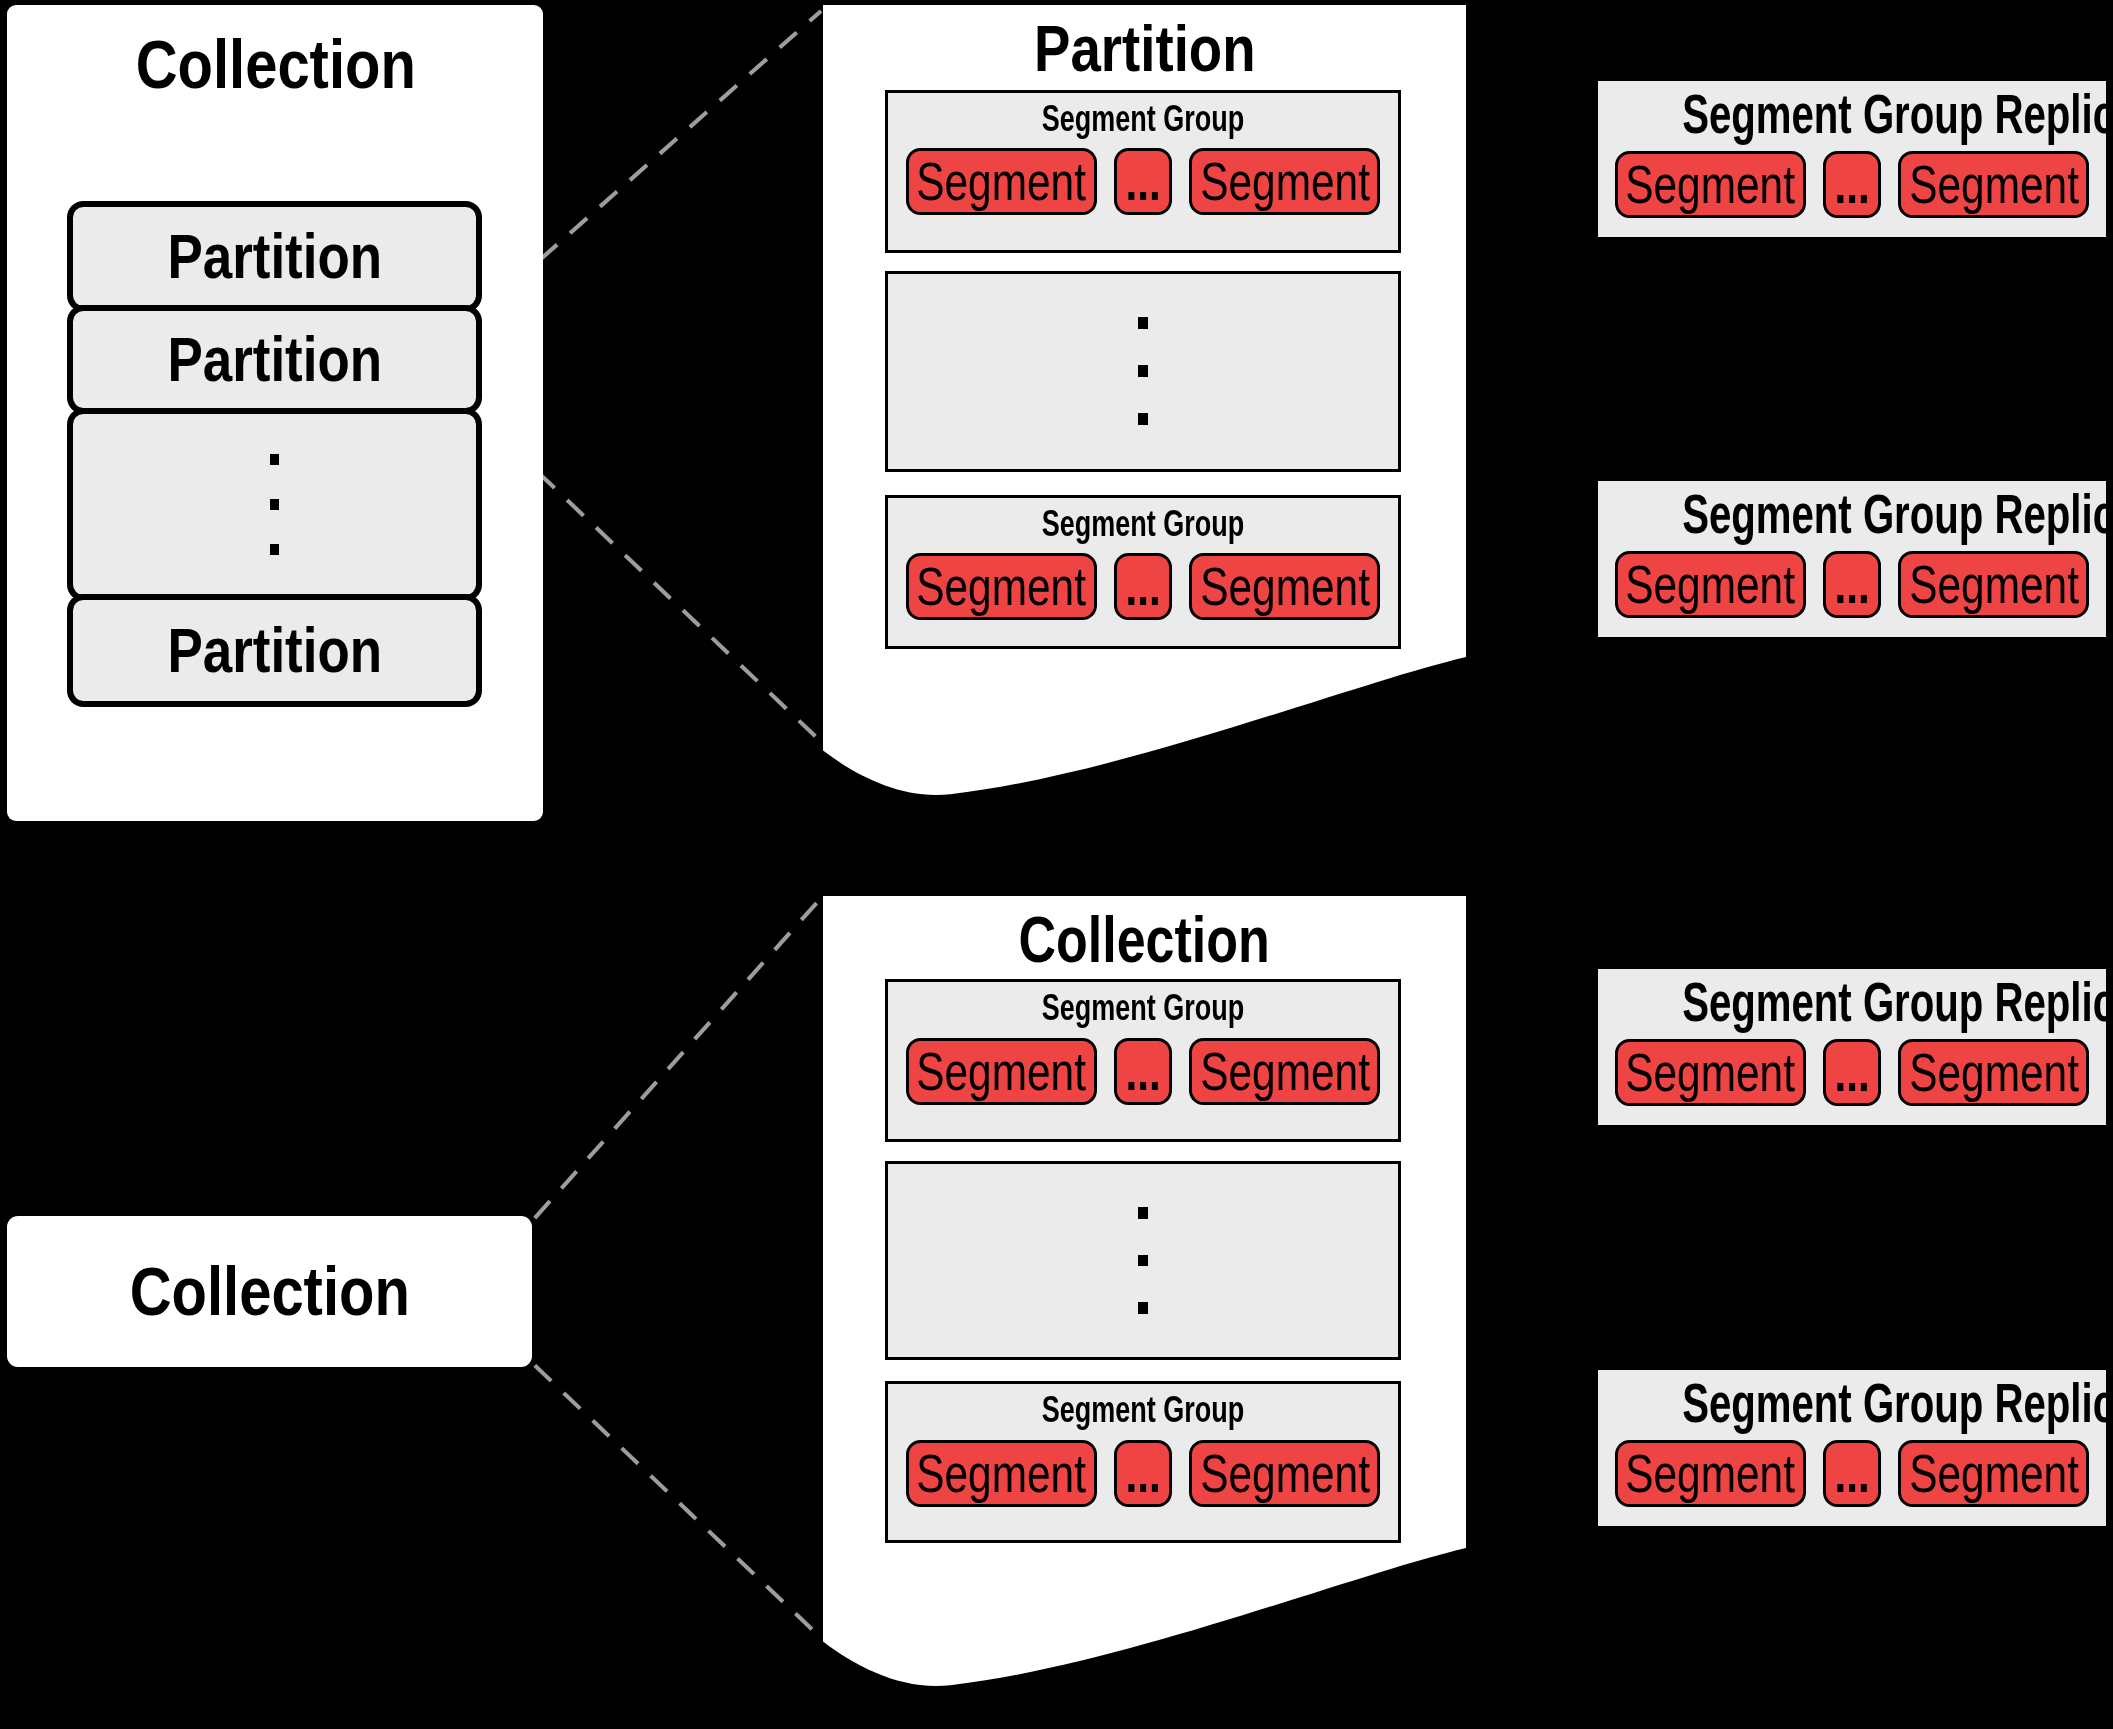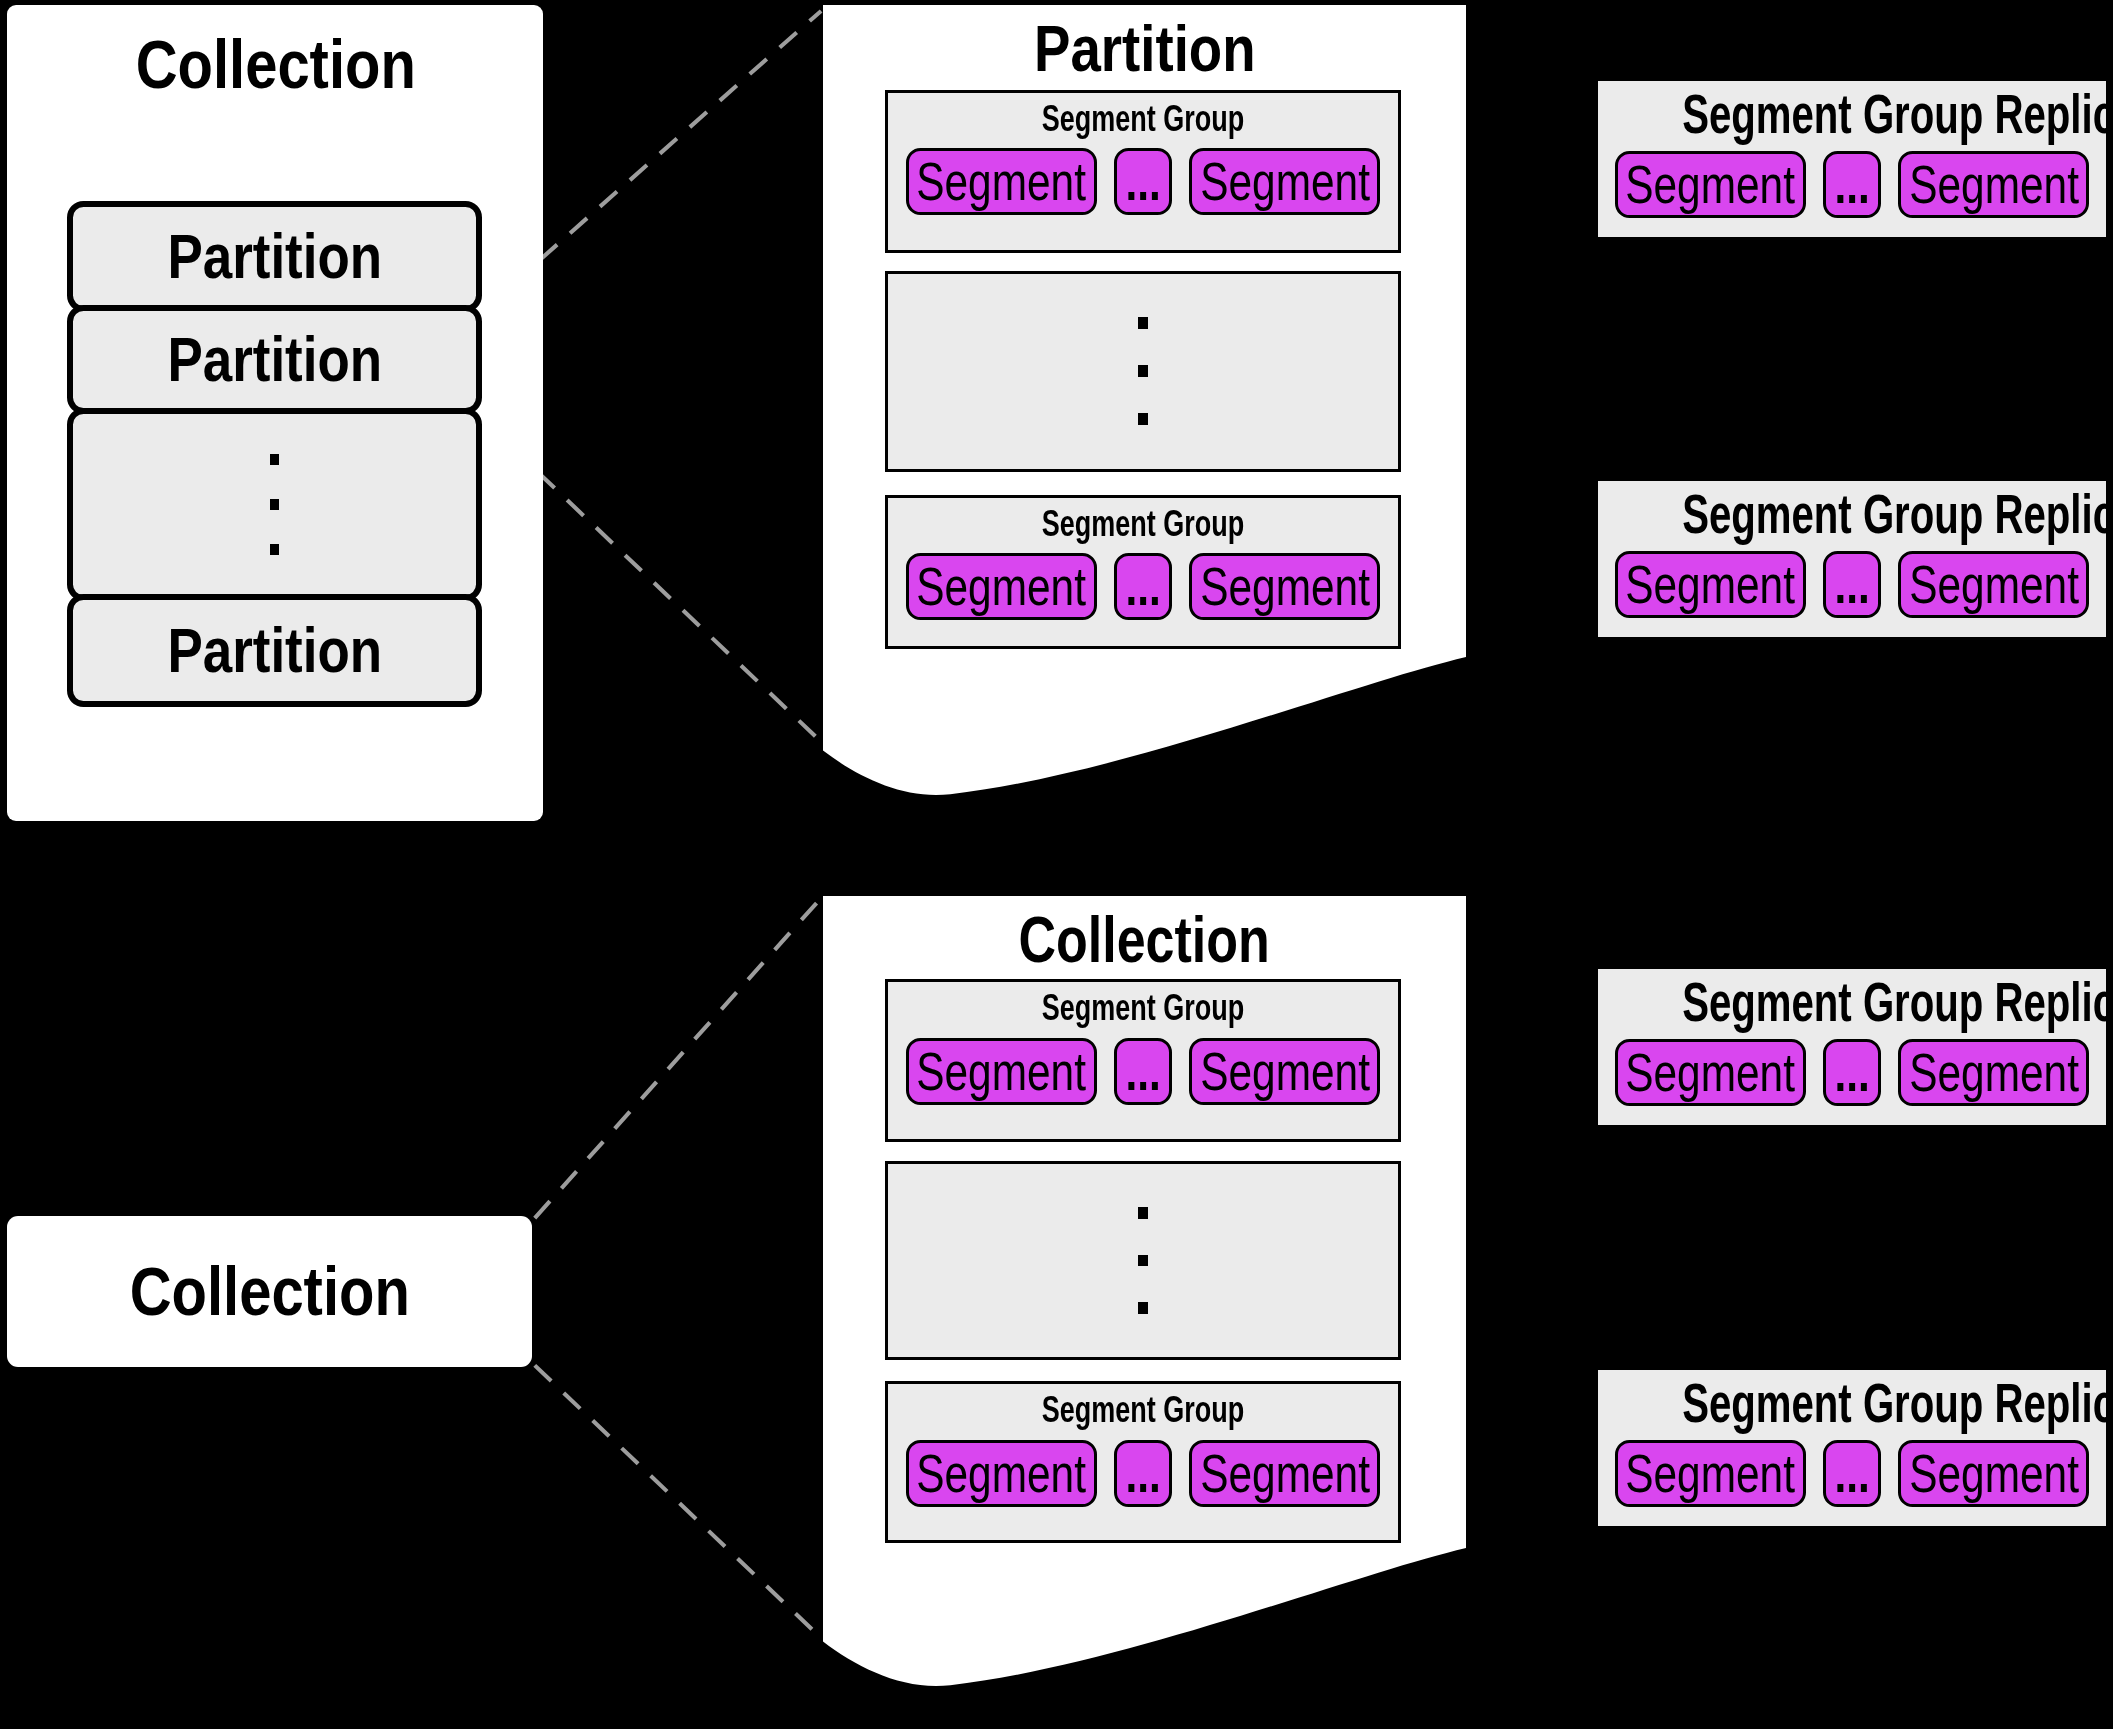--- a/index.html
+++ b/index.html
@@ -32,21 +32,21 @@
   .ptitle { position:absolute; top:11px; left:0; width:100%; text-align:center;
             font-weight:700; font-size:65px; line-height:1; --sx:.84; }
   .sgbox {
     position:absolute; left:62px; width:516px; box-sizing:border-box;
     background:#ebebeb; border:3.6px solid #000; text-align:center;
   }
   .sgtitle { font-weight:700; font-size:36px; line-height:1; padding-top:8.2px; --sx:.75; }
 
   .chips { display:flex; justify-content:center; align-items:center; gap:17.3px; margin-top:11.8px; }
   .chip {
-    box-sizing:border-box; height:67px; background:#d946ef; border:3.6px solid #000;
+    box-sizing:border-box; height:67px; background:#ef4444; border:3.6px solid #000;
     border-radius:14.5px; display:flex; align-items:center; justify-content:center;
   }
   .chip.seg  { width:191px; font-size:53px; }
   .chip.dot3 { width:58px;  font-size:53px; font-weight:700; }
   .chip .cond { --sx:.8; }
 
   
   .vdots { position:absolute; left:0; top:0; right:0; bottom:0;
            display:flex; flex-direction:column; align-items:center; justify-content:center; gap:36px; }
   .vdots i { display:block; width:10px; height:11.8px; background:#000; }

